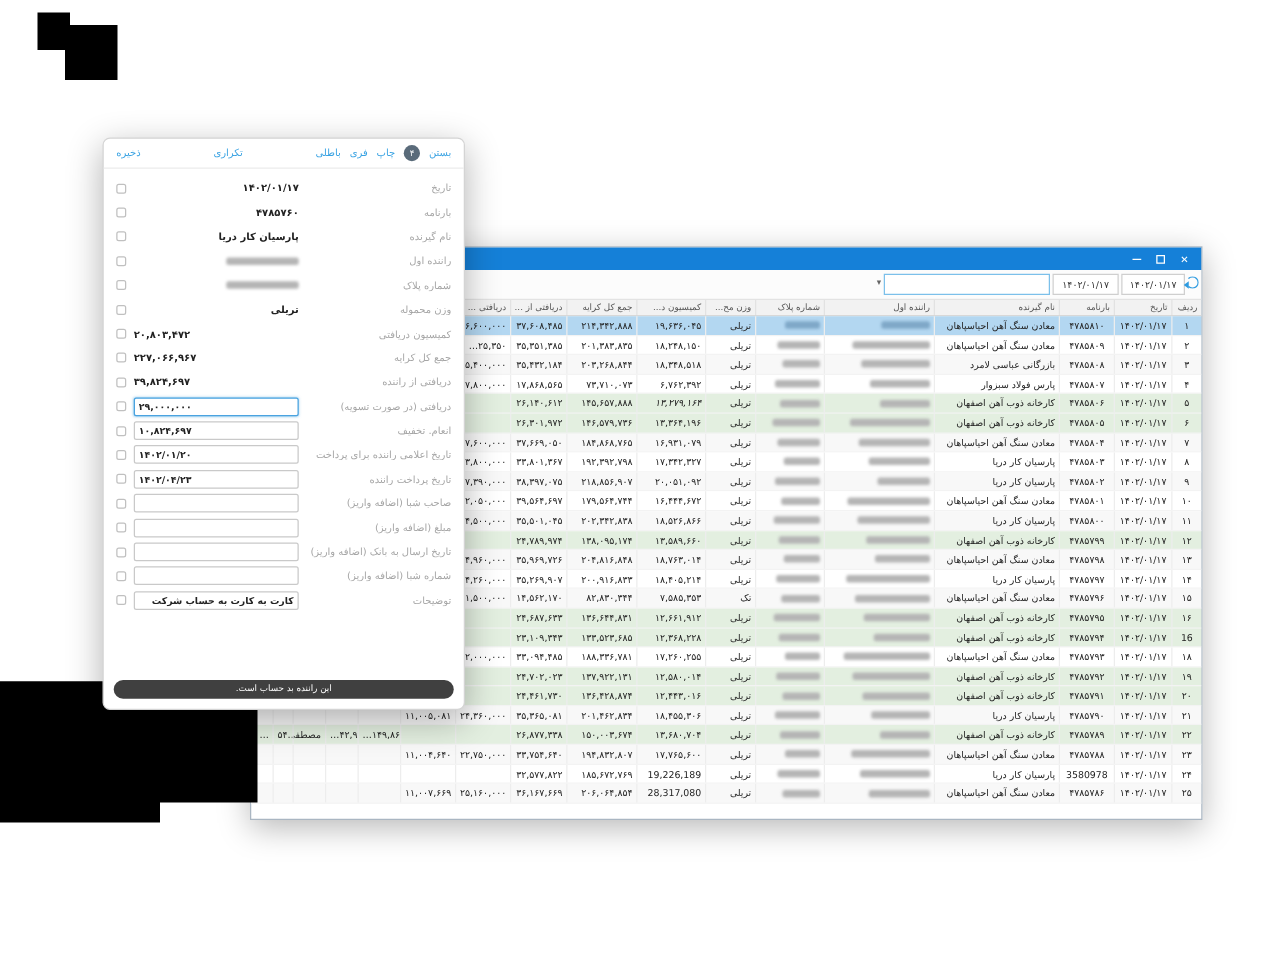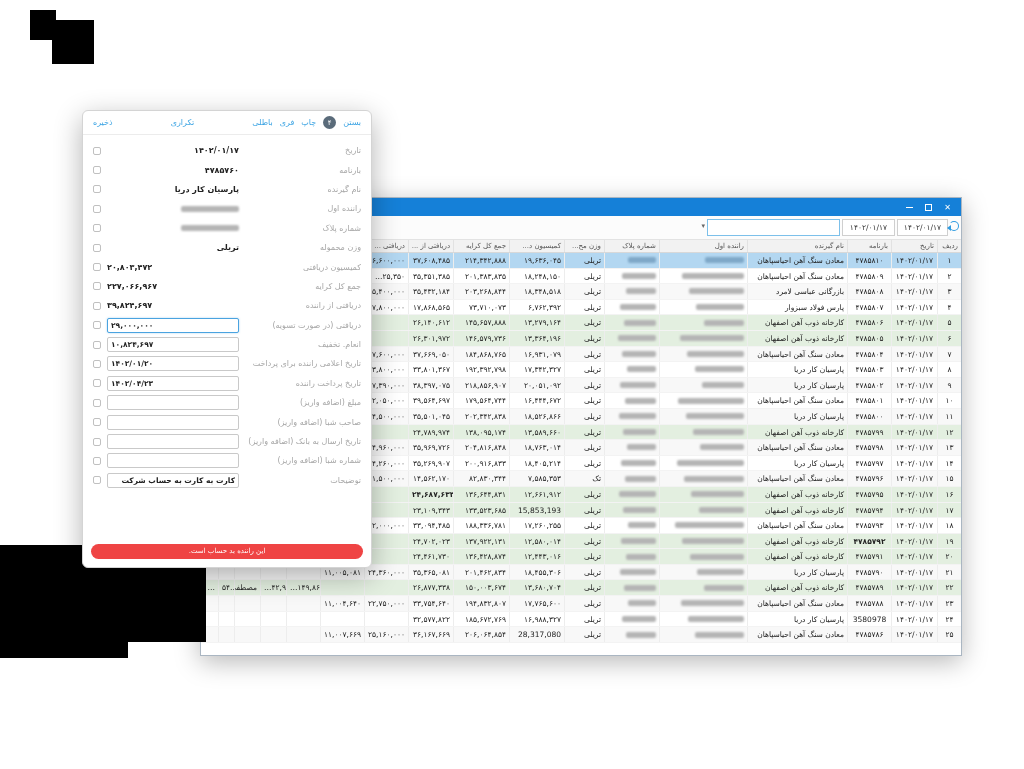--- a/index.html
+++ b/index.html
@@ -72,21 +72,21 @@
   .fcontent { flex:1; margin:0 6px; display:flex; align-items:center; }
   .fcontent.end { justify-content:flex-start; } 
   .fcontent.left { justify-content:flex-end; }  
   .fval { font-size:8px; font-weight:bold; color:#222; white-space:nowrap; direction:ltr; }
   .dlg-input { width:100%; height:15px; border:1px solid #c9c9c9; border-radius:2px; background:#fff;
     font-family:inherit; font-size:7.5px; font-weight:bold; color:#222; padding:0 3px;
     direction:ltr; text-align:left; }
   .dlg-input.rtl { direction:rtl; text-align:right; }
   .dlg-input.focused { border:1px solid #4aa3e0; box-shadow:0 0 2px rgba(74,163,224,.5); }
   .fcheck { width:8px; height:8px; border:1px solid #c0c0c0; border-radius:2px; background:#fff; flex:none; }
-  #dlg-banner { position:absolute; left:8px; right:8px; bottom:8px; height:15px; background:#ef4444;
+  #dlg-banner { position:absolute; left:8px; right:8px; bottom:8px; height:15px; background:#404040;
     border-radius:8px; color:#fff; font-size:7px; text-align:center; line-height:15px; }
 </style>
 </head>
 <body>
 
 <div id="art1" class="artifact"></div>
 <div id="art2" class="artifact"></div>
 <div id="art3" class="artifact"></div>
 <div id="art4" class="artifact"></div>
 
@@ -231,21 +231,21 @@
         <div class="cell center" style="width: 46px;">۱۴۰۲/۰۱/۱۷</div>
         <div class="cell center" style="width: 44px;">۴۷۸۵۸۰۶</div>
         <div class="cell rtl" style="width: 100px;">کارخانه ذوب آهن اصفهان</div>
         <div class="cell blur" style="width: 88px;">
           <span class="blurbox" style="width: 50%;"></span>
         </div>
         <div class="cell blur" style="width: 55px;">
           <span class="blurbox" style="width: 66%;"></span>
         </div>
         <div class="cell rtl" style="width: 40px;">تریلی</div>
-        <div class="cell num" style="width: 55px;">۱۳,۲۷۹,۱۶۴</div>
+        <div class="cell num" style="width: 55px; font-style: italic;">۱۳,۲۷۹,۱۶۴</div>
         <div class="cell num" style="width: 56px;">۱۴۵,۶۵۷,۸۸۸</div>
         <div class="cell num" style="width: 45px;">۲۶,۱۴۰,۶۱۲</div>
         <div class="cell num" style="width: 44px;"></div>
         <div class="cell num" style="width: 44px;"></div>
         <div class="cell num" style="width: 34px;"></div>
         <div class="cell num" style="width: 26px;"></div>
         <div class="cell rtl" style="width: 26px;"></div>
         <div class="cell num" style="width: 16px;"></div>
         <div class="cell rtl" style="width: 14px;"></div>
       </div>
@@ -486,42 +486,42 @@
         <div class="cell rtl" style="width: 100px;">کارخانه ذوب آهن اصفهان</div>
         <div class="cell blur" style="width: 88px;">
           <span class="blurbox" style="width: 65%;"></span>
         </div>
         <div class="cell blur" style="width: 55px;">
           <span class="blurbox" style="width: 77%;"></span>
         </div>
         <div class="cell rtl" style="width: 40px;">تریلی</div>
         <div class="cell num" style="width: 55px;">۱۲,۶۶۱,۹۱۲</div>
         <div class="cell num" style="width: 56px;">۱۳۶,۶۴۴,۸۳۱</div>
-        <div class="cell num" style="width: 45px; font-weight: bold;">۲۴,۶۸۷,۶۳۳</div>
+        <div class="cell num" style="width: 45px;">۲۴,۶۸۷,۶۳۳</div>
         <div class="cell num" style="width: 44px;"></div>
         <div class="cell num" style="width: 44px;"></div>
         <div class="cell num" style="width: 34px;"></div>
         <div class="cell num" style="width: 26px;"></div>
         <div class="cell rtl" style="width: 26px;"></div>
         <div class="cell num" style="width: 16px;"></div>
         <div class="cell rtl" style="width: 14px;"></div>
       </div>
       <div class="trow green">
-        <div class="cell center" style="width: 24px;">۱۷</div>
+        <div class="cell center" style="width: 24px;">16</div>
         <div class="cell center" style="width: 46px;">۱۴۰۲/۰۱/۱۷</div>
         <div class="cell center" style="width: 44px;">۴۷۸۵۷۹۴</div>
         <div class="cell rtl" style="width: 100px;">کارخانه ذوب آهن اصفهان</div>
         <div class="cell blur" style="width: 88px;">
           <span class="blurbox" style="width: 56%;"></span>
         </div>
         <div class="cell blur" style="width: 55px;">
           <span class="blurbox" style="width: 68%;"></span>
         </div>
         <div class="cell rtl" style="width: 40px;">تریلی</div>
-        <div class="cell num" style="width: 55px;">15,853,193</div>
+        <div class="cell num" style="width: 55px;">۱۲,۳۶۸,۲۲۸</div>
         <div class="cell num" style="width: 56px;">۱۳۳,۵۲۳,۶۸۵</div>
         <div class="cell num" style="width: 45px;">۲۳,۱۰۹,۳۴۳</div>
         <div class="cell num" style="width: 44px;"></div>
         <div class="cell num" style="width: 44px;"></div>
         <div class="cell num" style="width: 34px;"></div>
         <div class="cell num" style="width: 26px;"></div>
         <div class="cell rtl" style="width: 26px;"></div>
         <div class="cell num" style="width: 16px;"></div>
         <div class="cell rtl" style="width: 14px;"></div>
       </div>
@@ -544,21 +544,21 @@
         <div class="cell num" style="width: 44px;">۱۱,۰۹۴,۴۸۵</div>
         <div class="cell num" style="width: 34px;"></div>
         <div class="cell num" style="width: 26px;"></div>
         <div class="cell rtl" style="width: 26px;"></div>
         <div class="cell num" style="width: 16px;"></div>
         <div class="cell rtl" style="width: 14px;"></div>
       </div>
       <div class="trow green">
         <div class="cell center" style="width: 24px;">۱۹</div>
         <div class="cell center" style="width: 46px;">۱۴۰۲/۰۱/۱۷</div>
-        <div class="cell center" style="width: 44px; font-weight: bold;">۴۷۸۵۷۹۲</div>
+        <div class="cell center" style="width: 44px;">۴۷۸۵۷۹۲</div>
         <div class="cell rtl" style="width: 100px;">کارخانه ذوب آهن اصفهان</div>
         <div class="cell blur" style="width: 88px;">
           <span class="blurbox" style="width: 76%;"></span>
         </div>
         <div class="cell blur" style="width: 55px;">
           <span class="blurbox" style="width: 72%;"></span>
         </div>
         <div class="cell rtl" style="width: 40px;">تریلی</div>
         <div class="cell num" style="width: 55px;">۱۲,۵۸۰,۰۱۴</div>
         <div class="cell num" style="width: 56px;">۱۳۷,۹۲۲,۱۳۱</div>
@@ -668,21 +668,21 @@
         <div class="cell center" style="width: 46px;">۱۴۰۲/۰۱/۱۷</div>
         <div class="cell center" style="width: 44px;">3580978</div>
         <div class="cell rtl" style="width: 100px;">پارسیان کار دریا</div>
         <div class="cell blur" style="width: 88px;">
           <span class="blurbox" style="width: 69%;"></span>
         </div>
         <div class="cell blur" style="width: 55px;">
           <span class="blurbox" style="width: 71%;"></span>
         </div>
         <div class="cell rtl" style="width: 40px;">تریلی</div>
-        <div class="cell num" style="width: 55px;">۱۶,۹۸۸,۳۲۷</div>
+        <div class="cell num" style="width: 55px;">19,226,189</div>
         <div class="cell num" style="width: 56px;">۱۸۵,۶۷۲,۷۶۹</div>
         <div class="cell num" style="width: 45px;">۳۲,۵۷۷,۸۲۲</div>
         <div class="cell num" style="width: 44px;"></div>
         <div class="cell num" style="width: 44px;"></div>
         <div class="cell num" style="width: 34px;"></div>
         <div class="cell num" style="width: 26px;"></div>
         <div class="cell rtl" style="width: 26px;"></div>
         <div class="cell num" style="width: 16px;"></div>
         <div class="cell rtl" style="width: 14px;"></div>
       </div>
@@ -811,34 +811,34 @@
         <span class="fcheck"></span>
       </div>
       <div class="frow">
         <span class="flabel">تاریخ پرداخت راننده</span>
         <div class="fcontent">
           <input class="dlg-input" value="۱۴۰۲/۰۴/۲۳" style="">
         </div>
         <span class="fcheck"></span>
       </div>
       <div class="frow">
+        <span class="flabel">صاحب شبا (اضافه واریز)</span>
+        <div class="fcontent">
+          <input class="dlg-input" style="">
+        </div>
+        <span class="fcheck"></span>
+      </div>
+      <div class="frow">
         <span class="flabel">مبلغ (اضافه واریز)</span>
         <div class="fcontent">
           <input class="dlg-input" style="">
         </div>
         <span class="fcheck"></span>
       </div>
       <div class="frow">
-        <span class="flabel">صاحب شبا (اضافه واریز)</span>
-        <div class="fcontent">
-          <input class="dlg-input" style="">
-        </div>
-        <span class="fcheck"></span>
-      </div>
-      <div class="frow">
         <span class="flabel">تاریخ ارسال به بانک (اضافه واریز)</span>
         <div class="fcontent">
           <input class="dlg-input" style="">
         </div>
         <span class="fcheck"></span>
       </div>
       <div class="frow">
         <span class="flabel">شماره شبا (اضافه واریز)</span>
         <div class="fcontent">
           <input class="dlg-input" style="">

